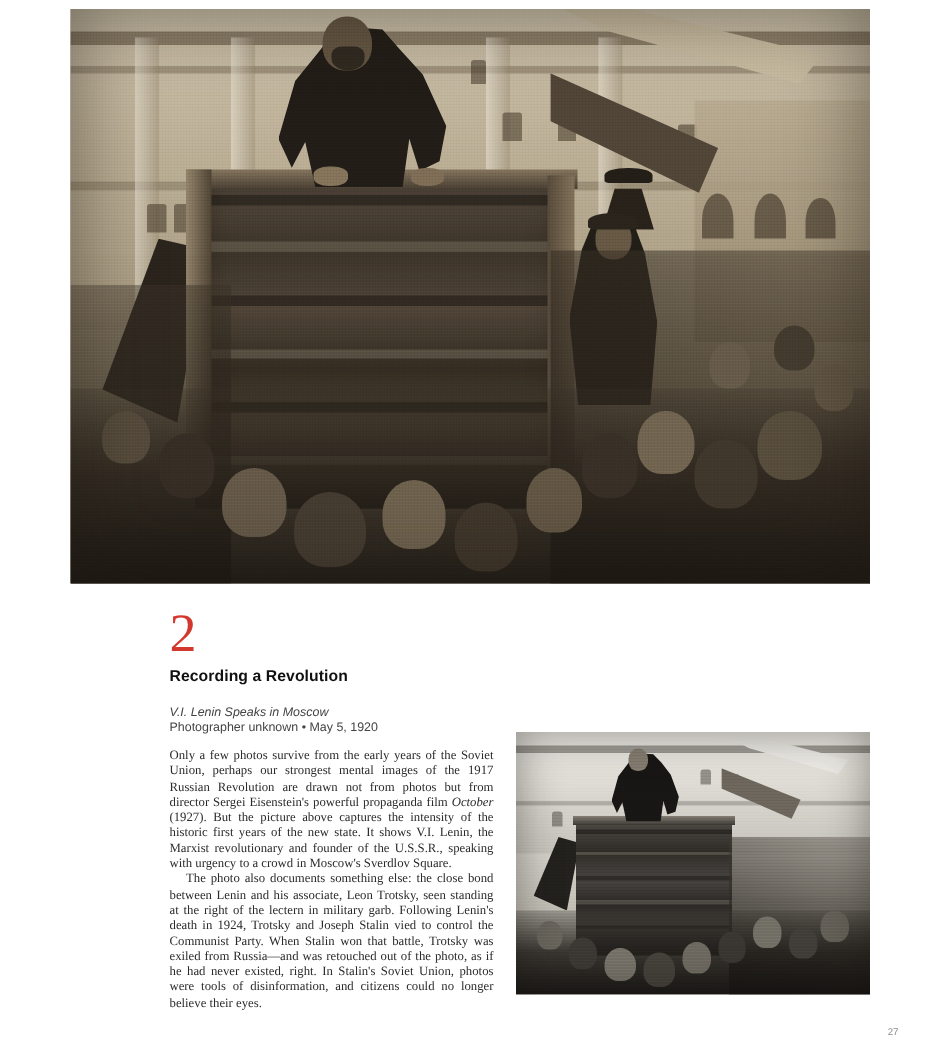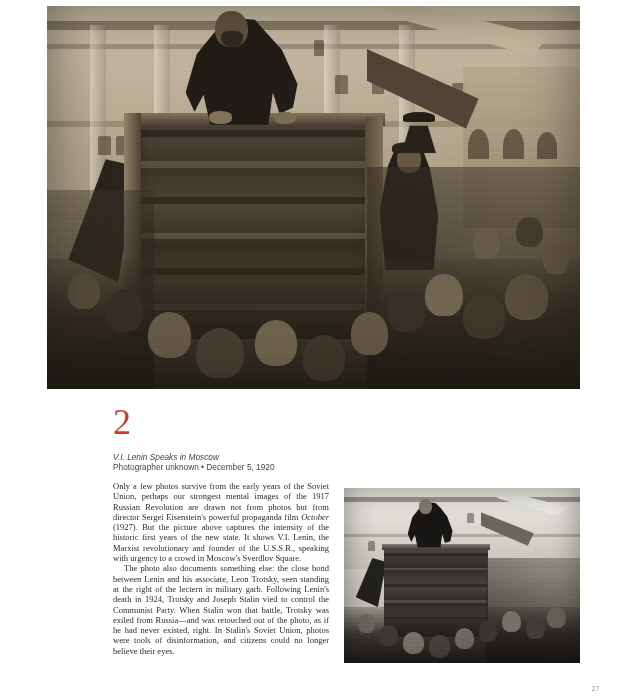--- a/index.html
+++ b/index.html
@@ -482,22 +482,23 @@
       <div class="head" style="left:93%;top:62%;width:5%;height:8%;background:#695d4b"></div>
 
       <div class="photo-tone"></div>
       <div class="photo-grain"></div>
       <div class="photo-vignette"></div>
     </div>
   </div>
 
   <div class="article">
     <div class="art-number">2</div>
+    <div class="art-title">Recording a Revolution</div>
     <div class="art-subtitle">V.I. Lenin Speaks in Moscow</div>
-    <div class="art-credit">Photographer unknown • December 5, 1920</div>
+    <div class="art-credit">Photographer unknown • May 5, 1920</div>
 
     <div class="art-body">
       <p><span>Only a few photos survive from the early years of the Soviet Union, perhaps our strongest mental images of the 1917 Russian Revolution are drawn not from photos but from director Sergei Eisenstein's powerful propaganda film </span><i>October</i><span> (1927). But the picture above captures the intensity of the historic first years of the new state. It shows V.I. Lenin, the Marxist revolutionary and founder of the U.S.S.R., speaking with urgency to a crowd in Moscow's Sverdlov Square.</span></p>
       <p>The photo also documents something else: the close bond between Lenin and his associate, Leon Trotsky, seen standing at the right of the lectern in military garb. Following Lenin's death in 1924, Trotsky and Joseph Stalin vied to control the Communist Party. When Stalin won that battle, Trotsky was exiled from Russia—and was retouched out of the photo, as if he had never existed, right. In Stalin's Soviet Union, photos were tools of disinformation, and citizens could no longer believe their eyes.</p>
     </div>
   </div>
 
   <div class="inset-photo">
     <div class="inset-canvas">
       <div class="in-sky"></div>

